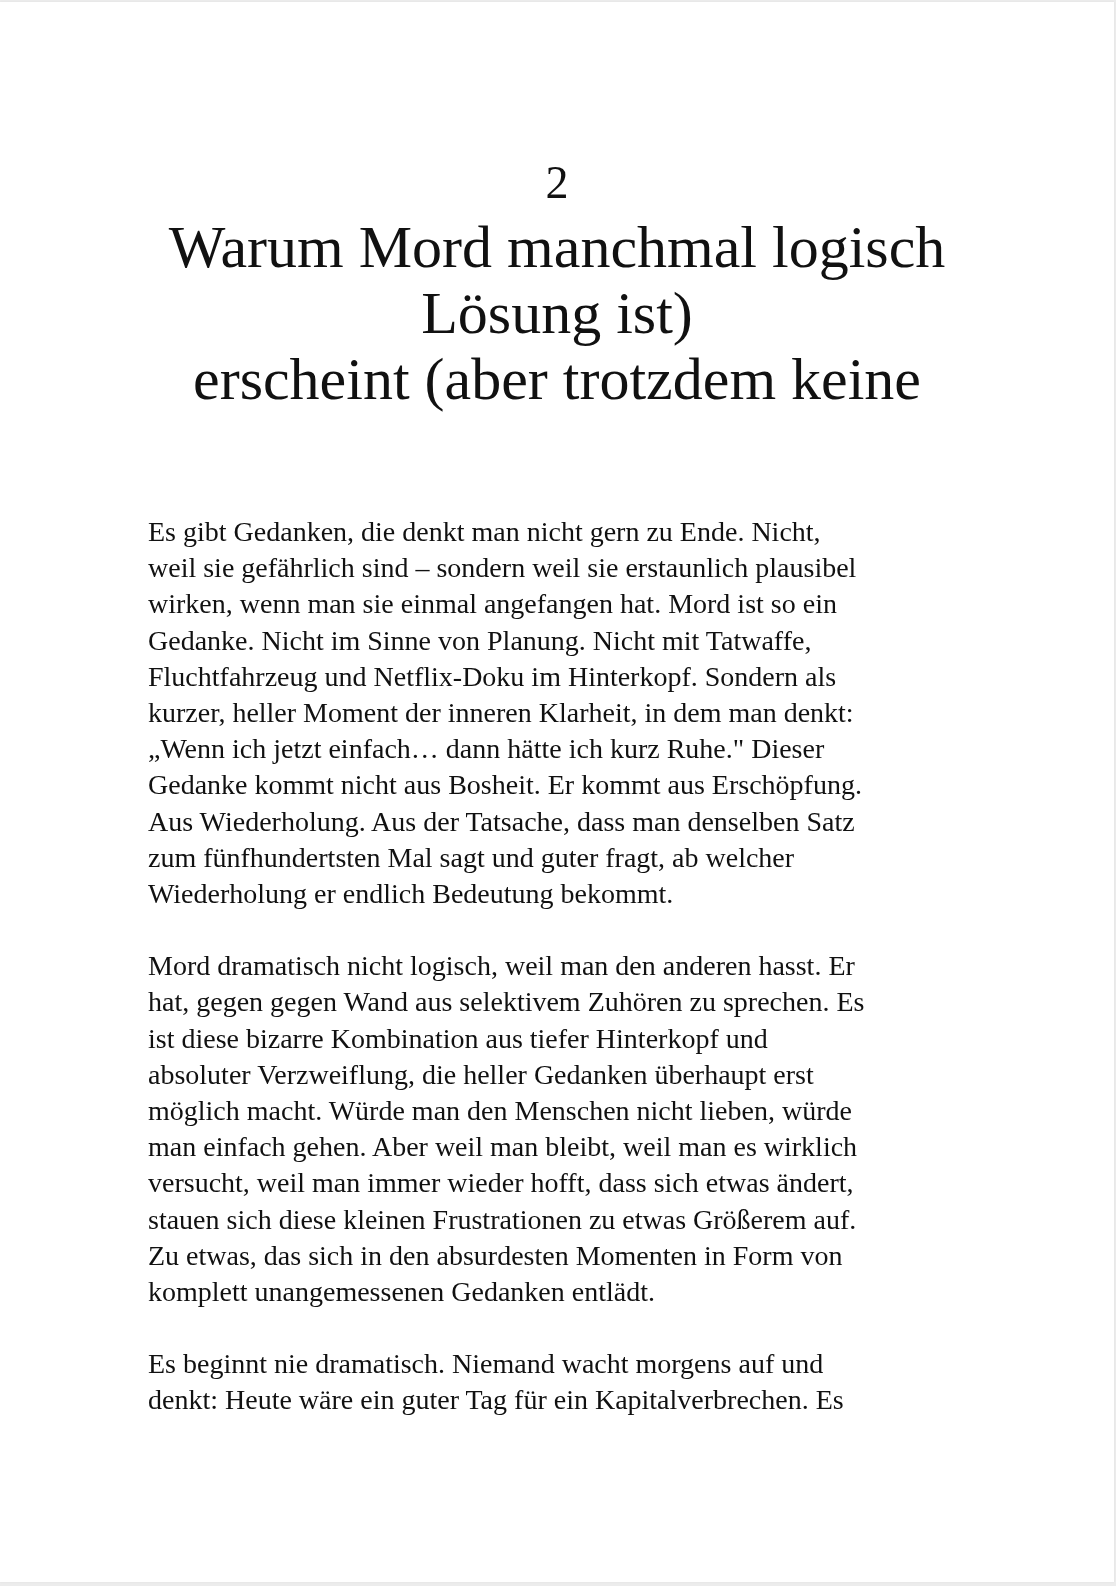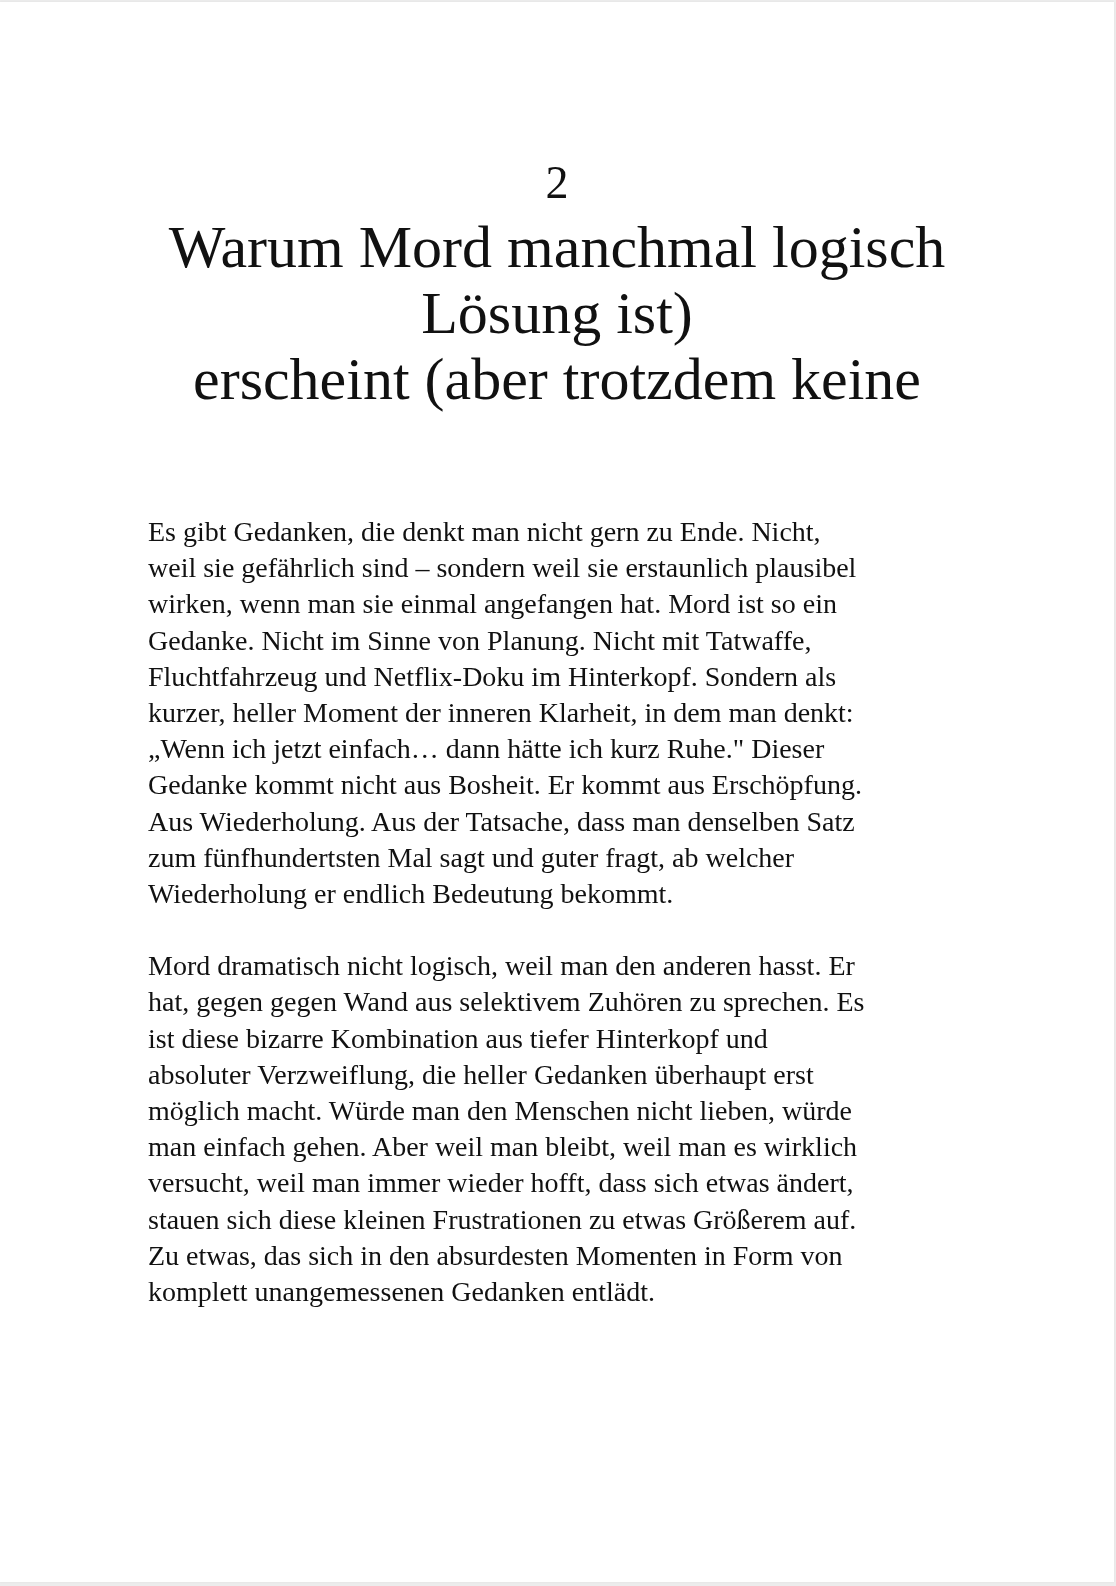--- a/index.html
+++ b/index.html
@@ -91,15 +91,19 @@
       <span class="line">hat, gegen gegen Wand aus selektivem Zuhören zu sprechen. Es</span>
       <span class="line">ist diese bizarre Kombination aus tiefer Hinterkopf und</span>
       <span class="line">absoluter Verzweiflung, die heller Gedanken überhaupt erst</span>
       <span class="line">möglich macht. Würde man den Menschen nicht lieben, würde</span>
       <span class="line">man einfach gehen. Aber weil man bleibt, weil man es wirklich</span>
       <span class="line">versucht, weil man immer wieder hofft, dass sich etwas ändert,</span>
       <span class="line">stauen sich diese kleinen Frustrationen zu etwas Größerem auf.</span>
       <span class="line">Zu etwas, das sich in den absurdesten Momenten in Form von</span>
       <span class="line">komplett unangemessenen Gedanken entlädt.</span>
     </p>
+    <p>
+      <span class="line">Es beginnt nie dramatisch. Niemand wacht morgens auf und</span>
+      <span class="line">denkt: Heute wäre ein guter Tag für ein Kapitalverbrechen. Es</span>
+    </p>
   </div>
 
 </div>
 
 </body></html>

